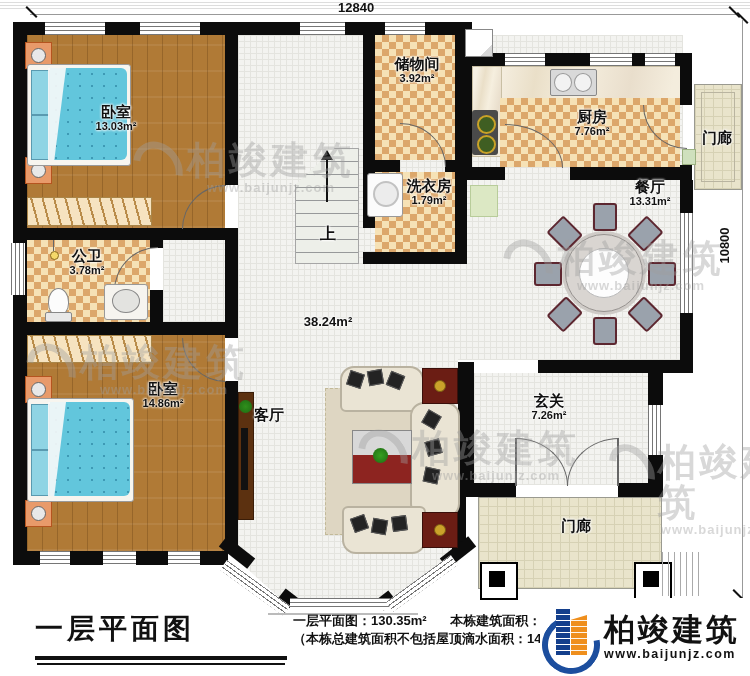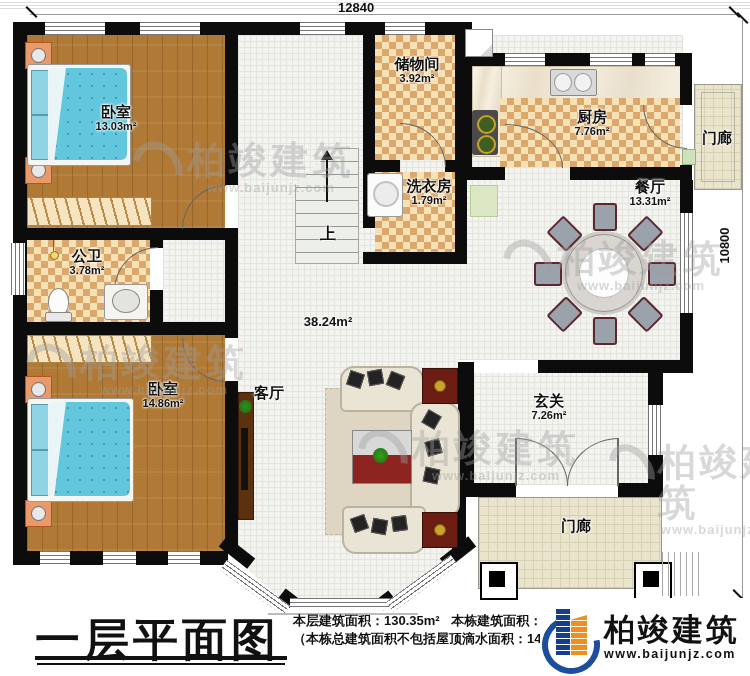--- a/index.html
+++ b/index.html
@@ -46,21 +46,21 @@
   .swl{width:32px;height:42px;border:7px solid #9f9f9f;border-radius:50%;border-left-color:transparent;border-bottom-color:transparent;transform:rotate(-35deg);}
   .wmtx .chars{font-size:38px;font-weight:bold;letter-spacing:4px;line-height:40px;}
   .wmtx .url{font-size:13px;font-weight:bold;letter-spacing:1px;text-align:center;}
   .dimline{position:absolute;background:#999;}
   .tick{position:absolute;width:15px;height:2px;background:#111;transform:rotate(45deg);}
   .dimtext{position:absolute;font-weight:bold;font-size:13px;}
   .colm{position:absolute;width:34px;height:34px;background:#fff;border:2px solid #000;}
   .colm div{position:absolute;left:7px;top:7px;width:16px;height:16px;background:#000;}
   .topline{position:absolute;left:0;width:750px;height:1px;background:#ddd;}
   
-  #tb-title{position:absolute;left:35px;top:610px;font-size:45px;font-weight:bold;letter-spacing:4px;}
+  #tb-title{position:absolute;left:35px;top:610px;font-size:28px;font-weight:bold;letter-spacing:4px;}
   #tb-scale{position:absolute;left:228px;top:621px;font-size:27px;}
   .tb-ul1{position:absolute;left:35px;top:656px;width:252px;height:4px;background:#111;}
   .tb-ul2{position:absolute;left:37px;top:663px;width:248px;height:2px;background:#111;}
   #tb-info{position:absolute;left:293px;top:612px;width:300px;font-size:13px;font-weight:bold;line-height:18px;white-space:nowrap;}
   #brand{position:absolute;left:540px;top:598px;width:210px;height:78px;background:#fff;display:flex;align-items:center;gap:6px;z-index:50;}
   .logo-icon{position:relative;width:58px;height:66px;}
   .swoosh{position:absolute;left:2px;top:12px;width:46px;height:46px;border:6px solid #1c4e9e;border-radius:50%;border-top-color:transparent;transform:rotate(35deg);}
   .bld1{position:absolute;left:16px;top:5px;width:14px;height:46px;background:#143f8c;
         background-image:repeating-linear-gradient(180deg,transparent 0 5px,#fff 5px 6px);}
   .bld2{position:absolute;left:31px;top:11px;width:16px;height:40px;background:#ef8f1d;clip-path:polygon(0 12%,100% 0,100% 100%,0 100%);
@@ -287,21 +287,21 @@
     <div class="nm">公卫</div>
     <div class="ar">3.78m²</div>
   </div>
   <div class="lbl" style="left:328px;top:314px">
     <div style="font-size:13px">38.24m²</div>
   </div>
   <div class="lbl" style="left:163px;top:381px">
     <div class="nm">卧室</div>
     <div class="ar">14.86m²</div>
   </div>
-  <div class="lbl big" style="left:269px;top:385px">
+  <div class="lbl big" style="left:269px;top:407px">
     <div class="nm">客厅</div>
   </div>
   <div class="lbl" style="left:549px;top:393px">
     <div class="nm">玄关</div>
     <div class="ar">7.26m²</div>
   </div>
   <div class="lbl big" style="left:576px;top:518px">
     <div class="nm">门廊</div>
   </div>
 
@@ -348,22 +348,22 @@
         <div class="chars">柏竣建筑</div>
       <div class="url">www.baijunjz.com</div>
       </div>
   </div>
 
   <div id="tb-title">一层平面图</div>
   <div class="tb-ul1"></div>
   <div class="tb-ul2"></div>
   <div id="tb-info">
     <div>
-      <span>本层建筑面积：</span><span>130.35m²</span>
-      <span style="margin-left:8px">本栋建筑面积：</span><span>250.47m²</span>
+      <span>一层平面图：</span><span>130.35m²</span>
+      <span style="margin-left:20px">本栋建筑面积：</span><span>250.47m²</span>
     </div>
     <div>
       <span>（本栋总建筑面积不包括屋顶滴水面积：</span><span>144.6m²</span>
     </div>
   </div>
   <div id="brand">
     <div class="logo-icon">
       <div class="swoosh"></div>
       <div class="bld1"></div>
       <div class="bld2"></div>

